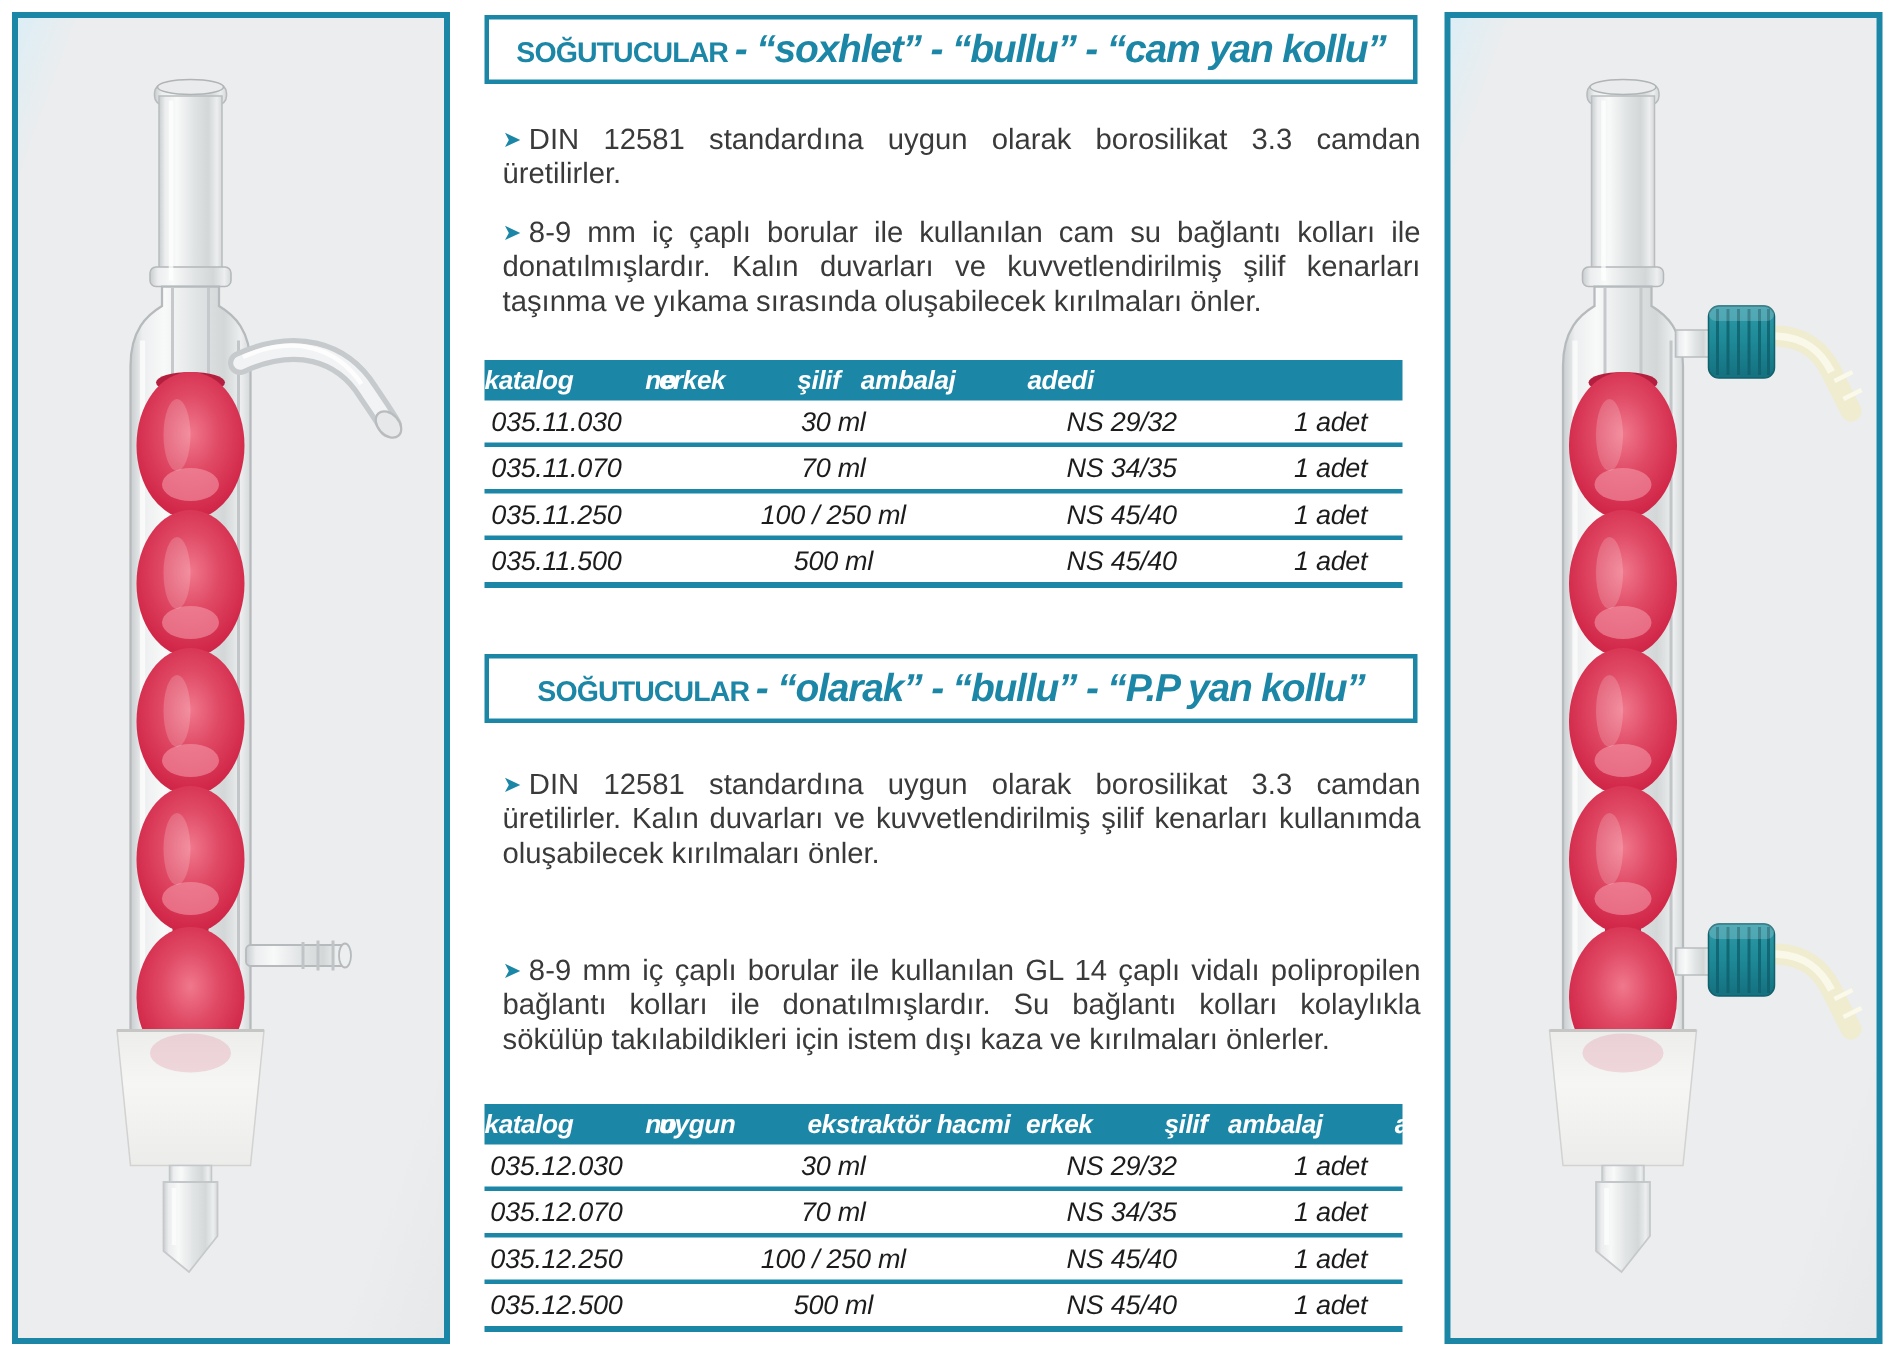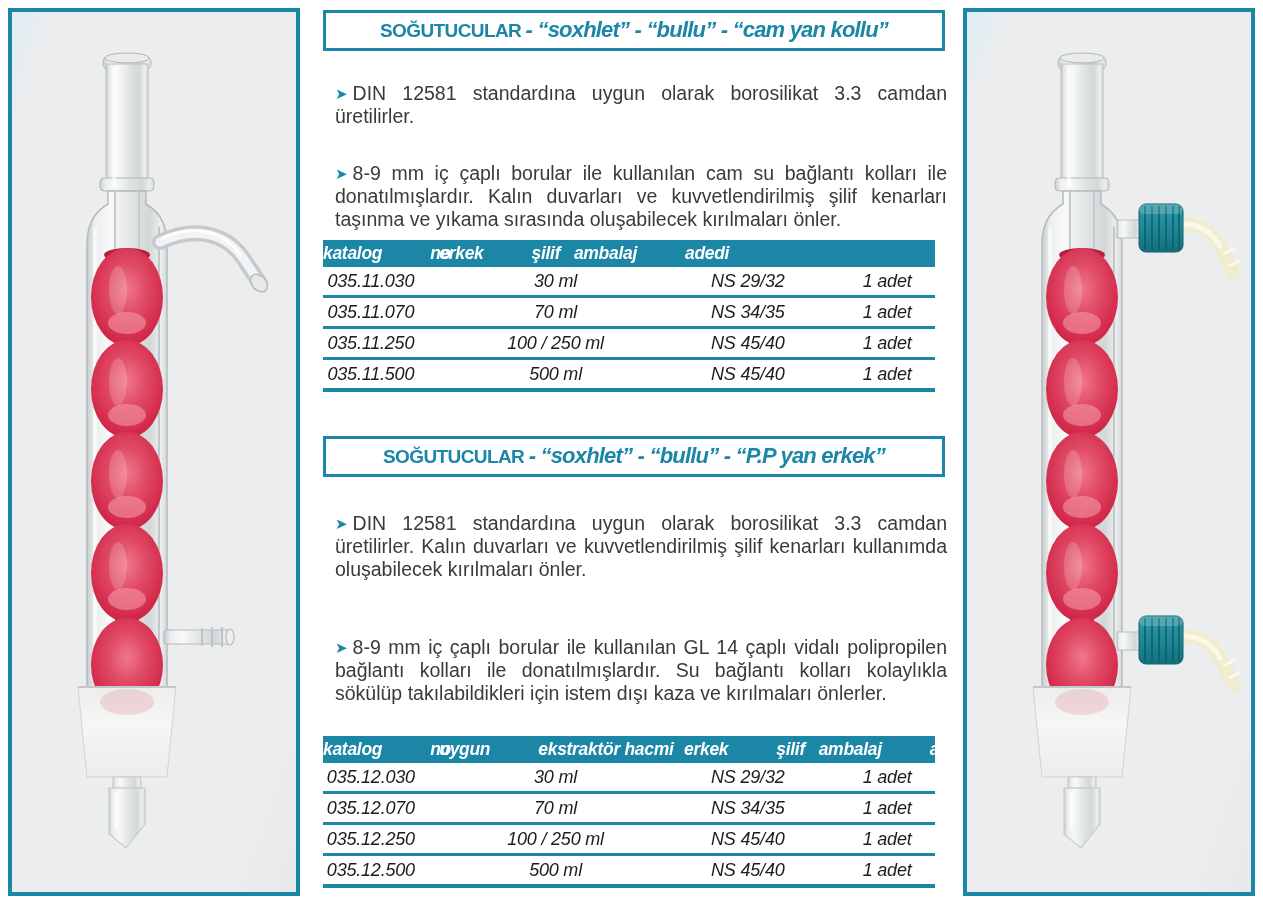--- a/index.html
+++ b/index.html
@@ -18,21 +18,21 @@
   
   .col-mid{position:absolute;left:323px;top:0;width:612px;}
   .block{position:absolute;left:0;width:612px;}
 
   .hbar{
     border:3px solid #1b86a6;background:#ffffff;color:#1b86a6;
     text-align:center;padding:4px 2px 5px 2px;font-weight:bold;
     white-space:nowrap;
   }
   .hbar .t1{font-size:19px;letter-spacing:-0.6px;}
-  .hbar .t2{font-size:22px;font-style:italic;letter-spacing:-0.8px;}
+  .hbar .t2{font-size:26px;font-style:italic;letter-spacing:-0.8px;}
 
   .para{
     font-size:19.5px;line-height:1.17;color:#3a3a3a;text-align:justify;
     margin:12px;
   }
   .para .bullet{color:#1b86a6;font-size:15px;margin-right:5px;position:relative;top:-1px;}
 
   
   .ctable{width:100%;}
   .thead{
@@ -142,21 +142,21 @@
 
 <div class="col-mid">
 
   <div class="block hbar" style="top:10px">
     <span class="t1">SOĞUTUCULAR</span>
     <span class="t2">- “soxhlet” - “bullu” - “cam yan kollu”</span>
   </div>
 
   <p class="para block" style="top:70px"><span class="bullet">➤</span><span>DIN 12581 standardına uygun olarak  borosilikat 3.3 camdan üretilirler.</span></p>
 
-  <p class="para block" style="top:150px"><span class="bullet">➤</span><span>8-9 mm iç çaplı borular ile kullanılan cam su bağlantı kolları ile donatılmışlardır. Kalın duvarları ve kuvvetlendirilmiş şilif kenarları taşınma ve yıkama sırasında oluşabilecek kırılmaları önler.</span></p>
+  <p class="para block" style="top:132px"><span class="bullet">➤</span><span>8-9 mm iç çaplı borular ile kullanılan cam su bağlantı kolları ile donatılmışlardır. Kalın duvarları ve kuvvetlendirilmiş şilif kenarları taşınma ve yıkama sırasında oluşabilecek kırılmaları önler.</span></p>
 
   <div class="ctable block" style="top:240px">
     <div class="thead">
       <div class="th c1">
           <span>katalog</span>
           <span>no</span>
         </div>
       <div class="th c3">
           <span>erkek</span>
           <span>şilif</span>
@@ -187,21 +187,21 @@
     <div class="trow">
       <div class="td c1">035.11.500</div>
       <div class="td c2">500 ml</div>
       <div class="td c3">NS 45/40</div>
       <div class="td c4">1 adet</div>
     </div>
   </div>
 
   <div class="block hbar" style="top:436px">
     <span class="t1">SOĞUTUCULAR</span>
-    <span class="t2">- “soxhlet” - “bullu” - “P.P yan erkek”</span>
+    <span class="t2">- “olarak” - “bullu” - “P.P yan kollu”</span>
   </div>
 
   <p class="para block" style="top:500px"><span class="bullet">➤</span><span>DIN 12581 standardına uygun olarak  borosilikat 3.3 camdan üretilirler. Kalın duvarları ve kuvvetlendirilmiş şilif kenarları kullanımda oluşabilecek kırılmaları önler.</span></p>
 
   <p class="para block" style="top:624px"><span class="bullet">➤</span><span>8-9 mm iç çaplı borular ile kullanılan GL 14 çaplı vidalı polipropilen bağlantı kolları ile donatılmışlardır. Su bağlantı kolları kolaylıkla sökülüp takılabildikleri için istem dışı kaza ve kırılmaları önlerler.</span></p>
 
   <div class="ctable block" style="top:736px">
     <div class="thead">
       <div class="th c1">
           <span>katalog</span>

